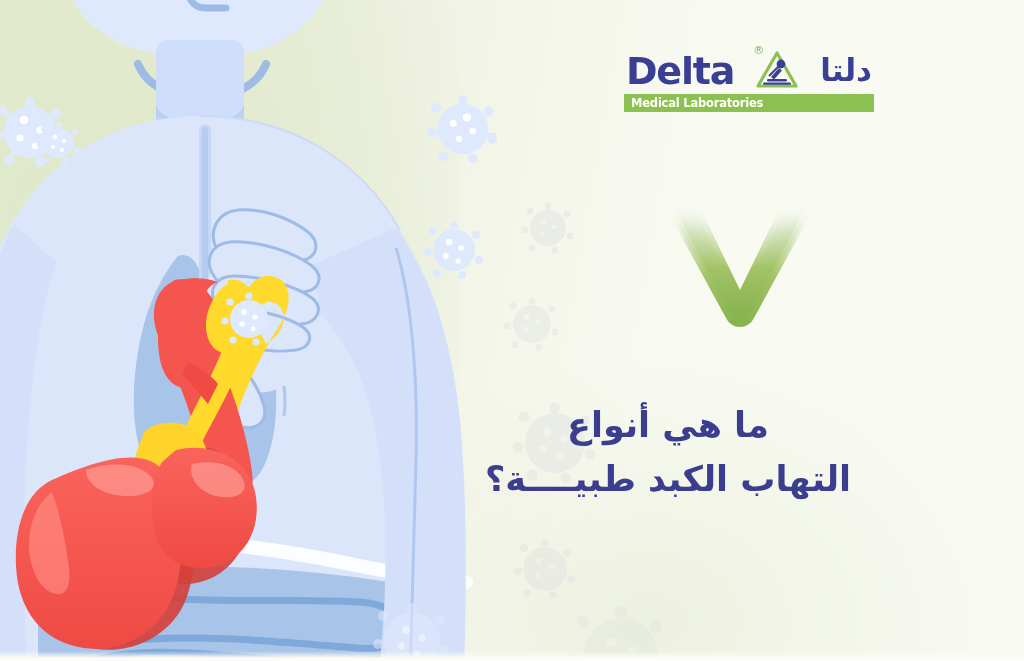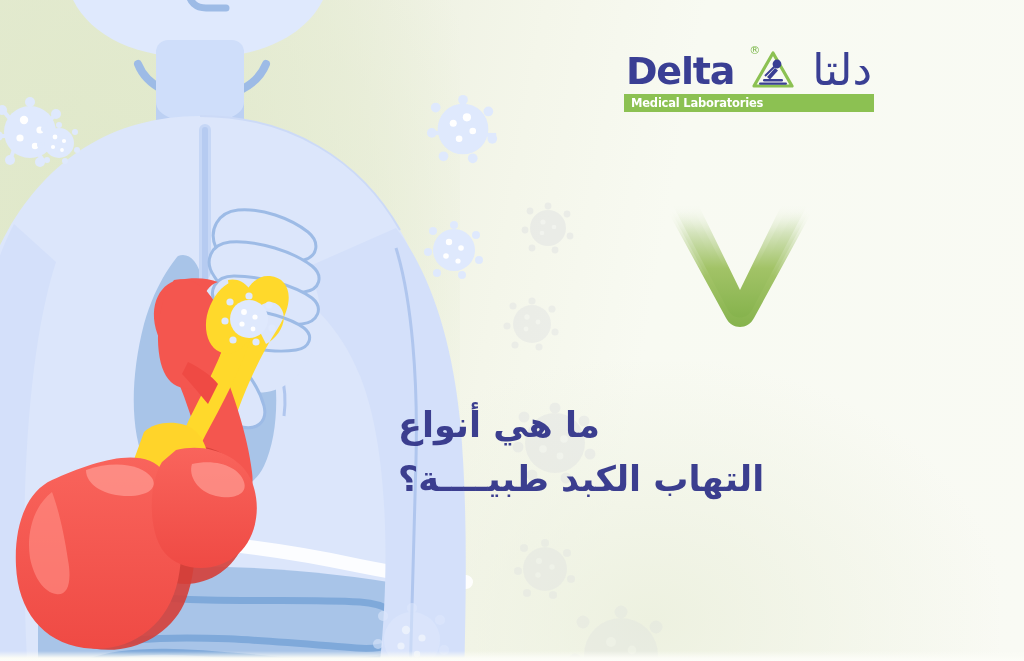--- a/index.html
+++ b/index.html
@@ -78,22 +78,22 @@
   }
   .logo-word {
     font-family: "DejaVu Sans", "Liberation Sans", sans-serif;
     font-size: 38px;
     font-weight: bold;
     color: #3a3f94;
     letter-spacing: -1.2px;
     line-height: 38px;
   }
   .logo-word-ar {
-    font-size: 44px;
-    font-weight: normal;
+    font-size: 31px;
+    font-weight: bold;
     color: #3a3f94;
     line-height: 40px;
     direction: rtl;
   }
   .logo-mark {
     position: relative;
     width: 44px;
     height: 42px;
   }
   .reg-mark {
@@ -137,21 +137,21 @@
     width: 160px;
     height: 135px;
   }
 
   
   .headline {
     position: absolute;
     right: 86px;
     top: 398px;
     width: 540px;
-    text-align: left;
+    text-align: center;
     direction: rtl;
     color: #3b3e8f;
     font-size: 35px;
     font-weight: bold;
     line-height: 1.55;
     letter-spacing: 0px;
   }
   .headline div { white-space: nowrap; }
 </style>
 </head>

